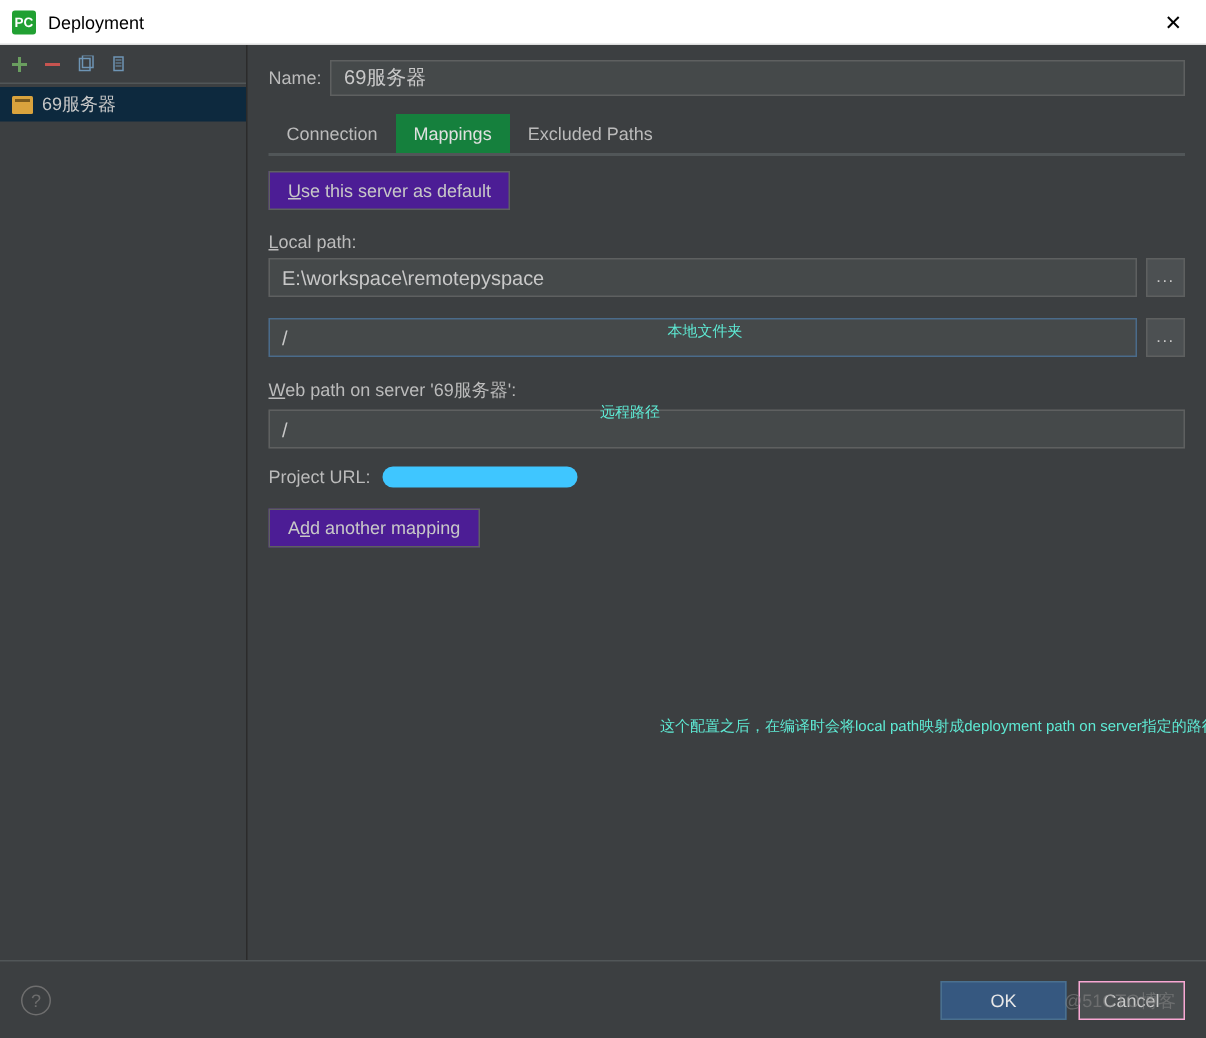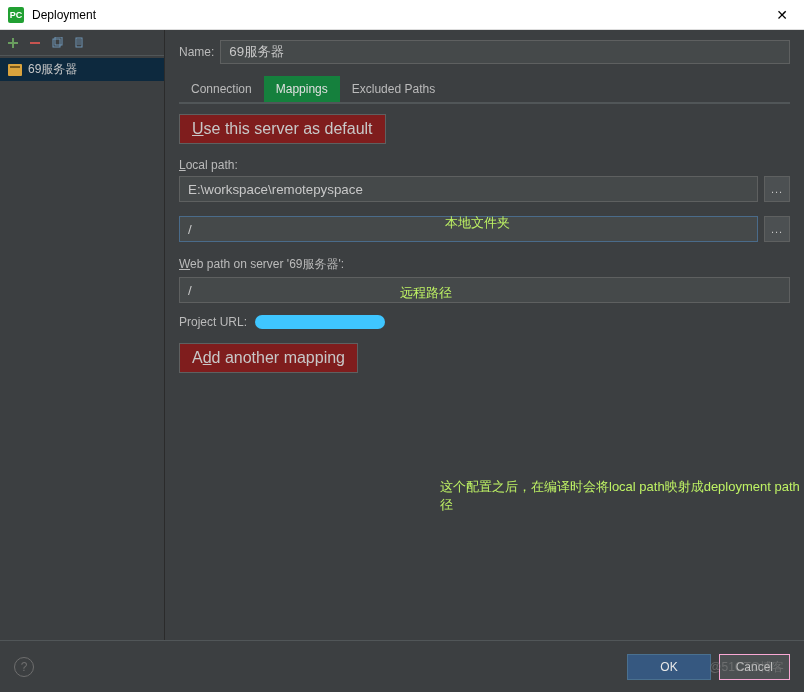--- a/index.html
+++ b/index.html
@@ -23,37 +23,37 @@
   
   .content { flex: 1; padding: 10px 14px; position: relative; }
   .name-row { display: flex; align-items: center; gap: 6px; margin-bottom: 12px; }
   .name-row label { color: #bbbbbb; }
   .name-input { flex: 1; background: #45494a; border: 1px solid #5e6060; color: #c8c8c8; padding: 4px 8px; height: 24px; }
   
   .tabs { display: flex; border-bottom: 2px solid #515658; margin-bottom: 10px; }
   .tab { padding: 6px 12px; color: #bbbbbb; cursor: pointer; }
   .tab.active { background: #15803d; color: #e0e0e0; }
   
-  .btn { background: #7f1d1d; border: 1px solid #5e6060; color: #c8c8c8; padding: 5px 12px; cursor: pointer; font-size: 16px; display: inline-block; }
+  .btn { background: #4c1d95; border: 1px solid #5e6060; color: #c8c8c8; padding: 5px 12px; cursor: pointer; font-size: 12px; display: inline-block; }
   .btn .ul { text-decoration: underline; }
   
   .field-group { margin-top: 14px; }
   .field-label { color: #bbbbbb; margin-bottom: 4px; display: block; }
   .field-label .ul { text-decoration: underline; }
   .field-row { display: flex; gap: 6px; }
   .text-input { flex: 1; background: #45494a; border: 1px solid #5e6060; color: #c8c8c8; padding: 4px 8px; height: 26px; position: relative; }
   .text-input.focused { border-color: #4a6b8a; background: #45494a; }
   .browse-btn { width: 26px; height: 26px; background: #4c5052; border: 1px solid #5e6060; color: #c8c8c8; display: flex; align-items: center; justify-content: center; cursor: pointer; font-size: 11px; letter-spacing: 1px; }
   
   .project-url-row { margin-top: 12px; display: flex; align-items: center; gap: 8px; }
   .url-scribble { width: 130px; height: 14px; background: #3fc6ff; border-radius: 7px; }
   
-  .annotation { position: absolute; color: #bef264; font-size: 13px; pointer-events: none; font-family: "Microsoft YaHei", sans-serif; }
+  .annotation { position: absolute; color: #5eead4; font-size: 10px; pointer-events: none; font-family: "Microsoft YaHei", sans-serif; }
   .ann1 { left: 280px; top: 184px; }
-  .ann2 { left: 235px; top: 254px; }
+  .ann2 { left: 235px; top: 238px; }
   .ann3 { left: 275px; top: 448px; width: 480px; line-height: 1.4; }
   
   .footer { position: absolute; bottom: 0; left: 0; right: 0; height: 52px; border-top: 1px solid #515658; display: flex; align-items: center; padding: 0 14px; background: #3c3f41; }
   .help-icon { width: 20px; height: 20px; border: 1.5px solid #6e6e6e; border-radius: 50%; display: flex; align-items: center; justify-content: center; color: #6e6e6e; font-size: 12px; cursor: pointer; }
   .footer-spacer { flex: 1; }
   .ok-btn { background: #365880; border: 1px solid #4a708f; color: #e8e8e8; padding: 5px 32px; cursor: pointer; font-size: 12px; margin-right: 8px; }
   .cancel-btn { background: #4c5052; border: 1px solid #f9a8d4; color: #c8c8c8; padding: 5px 16px; cursor: pointer; font-size: 12px; }
   
   .watermark { position: absolute; right: 20px; bottom: 16px; color: #888; font-size: 12px; opacity: 0.55; pointer-events: none; }
 </style>

